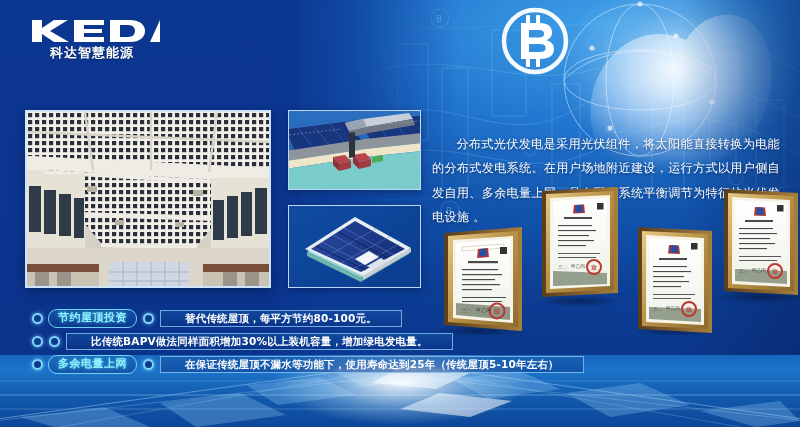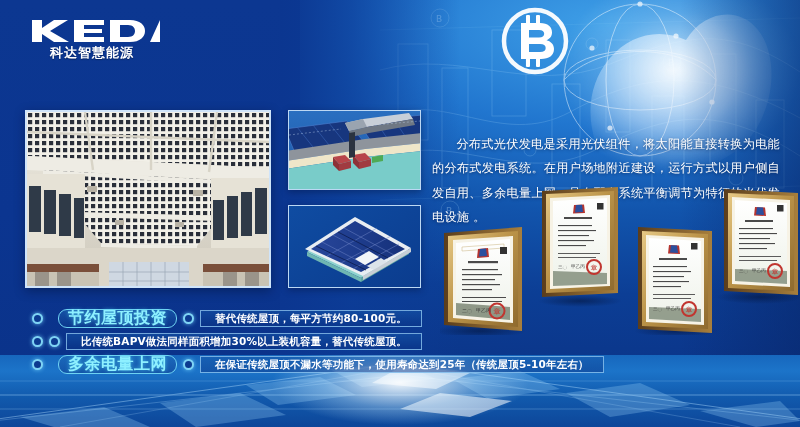--- a/index.html
+++ b/index.html
@@ -67,31 +67,31 @@
 
   
   .certs{position:absolute;left:440px;top:185px;width:360px;height:150px;}
 
   
   .features{position:absolute;left:32px;top:309px;width:400px;}
   .frow{display:flex;align-items:center;height:18px;margin-bottom:5px;}
   .ring{flex:0 0 auto;width:11px;height:11px;border-radius:50%;
     border:2px solid #7fd4f5;background:#0c3a90;box-sizing:border-box;
     box-shadow:0 0 4px rgba(120,215,255,.8);}
-  .pill{flex:0 0 auto;margin-left:15px;height:17px;line-height:15px;
+  .pill{flex:0 0 auto;margin-left:5px;height:17px;line-height:15px;
     padding:0 9px;border:1px solid #6fd2f2;border-radius:9px;
     background:linear-gradient(180deg,rgba(30,105,185,.55),rgba(12,58,142,.55));
-    color:#8ef0ff;font-size:16px;font-weight:700;
+    color:#8ef0ff;font-size:11px;font-weight:700;
     font-family:"DejaVu Sans",sans-serif;letter-spacing:.5px;white-space:nowrap;
     text-shadow:0 0 4px rgba(90,235,255,.7);}
   .ring2{flex:0 0 auto;margin-left:6px;width:11px;height:11px;border-radius:50%;
     border:2px solid #7fd4f5;background:#0c3a90;box-sizing:border-box;
     box-shadow:0 0 4px rgba(120,215,255,.8);}
   .desc{flex:0 0 auto;margin-left:6px;height:17px;line-height:15px;
-    padding:0 14px;box-sizing:border-box;
+    padding:0 24px;box-sizing:border-box;
     border:1px solid rgba(150,205,245,.75);
     background:linear-gradient(180deg,rgba(22,88,170,.5),rgba(10,52,134,.5));
     color:#ffffff;font-size:10.5px;font-weight:700;white-space:nowrap;
     font-family:"DejaVu Sans",sans-serif;letter-spacing:.2px;}
 
   .right-dim{position:absolute;right:0;top:0;width:120px;height:380px;
     background:linear-gradient(90deg,rgba(10,45,120,0),rgba(8,38,105,.55));}
 </style>
 </head>
 <body>
@@ -548,21 +548,21 @@
     <div class="frow">
       <span class="ring"></span>
       <span class="pill">节约屋顶投资</span>
       <span class="ring2"></span>
       <span class="desc">替代传统屋顶，每平方节约80-100元。</span>
     </div>
 
     <div class="frow">
       <span class="ring"></span>
       <span class="ring2"></span>
-      <span class="desc">比传统BAPV做法同样面积增加30%以上装机容量，替代传统屋顶。</span>
+      <span class="desc">比传统BAPV做法同样面积增加30%以上装机容量，增加绿电发电量。</span>
     </div>
 
     <div class="frow">
       <span class="ring"></span>
       <span class="pill">多余电量上网</span>
       <span class="ring2"></span>
       <span class="desc">在保证传统屋顶不漏水等功能下，使用寿命达到25年（传统屋顶5-10年左右）</span>
     </div>
 
   </div>

